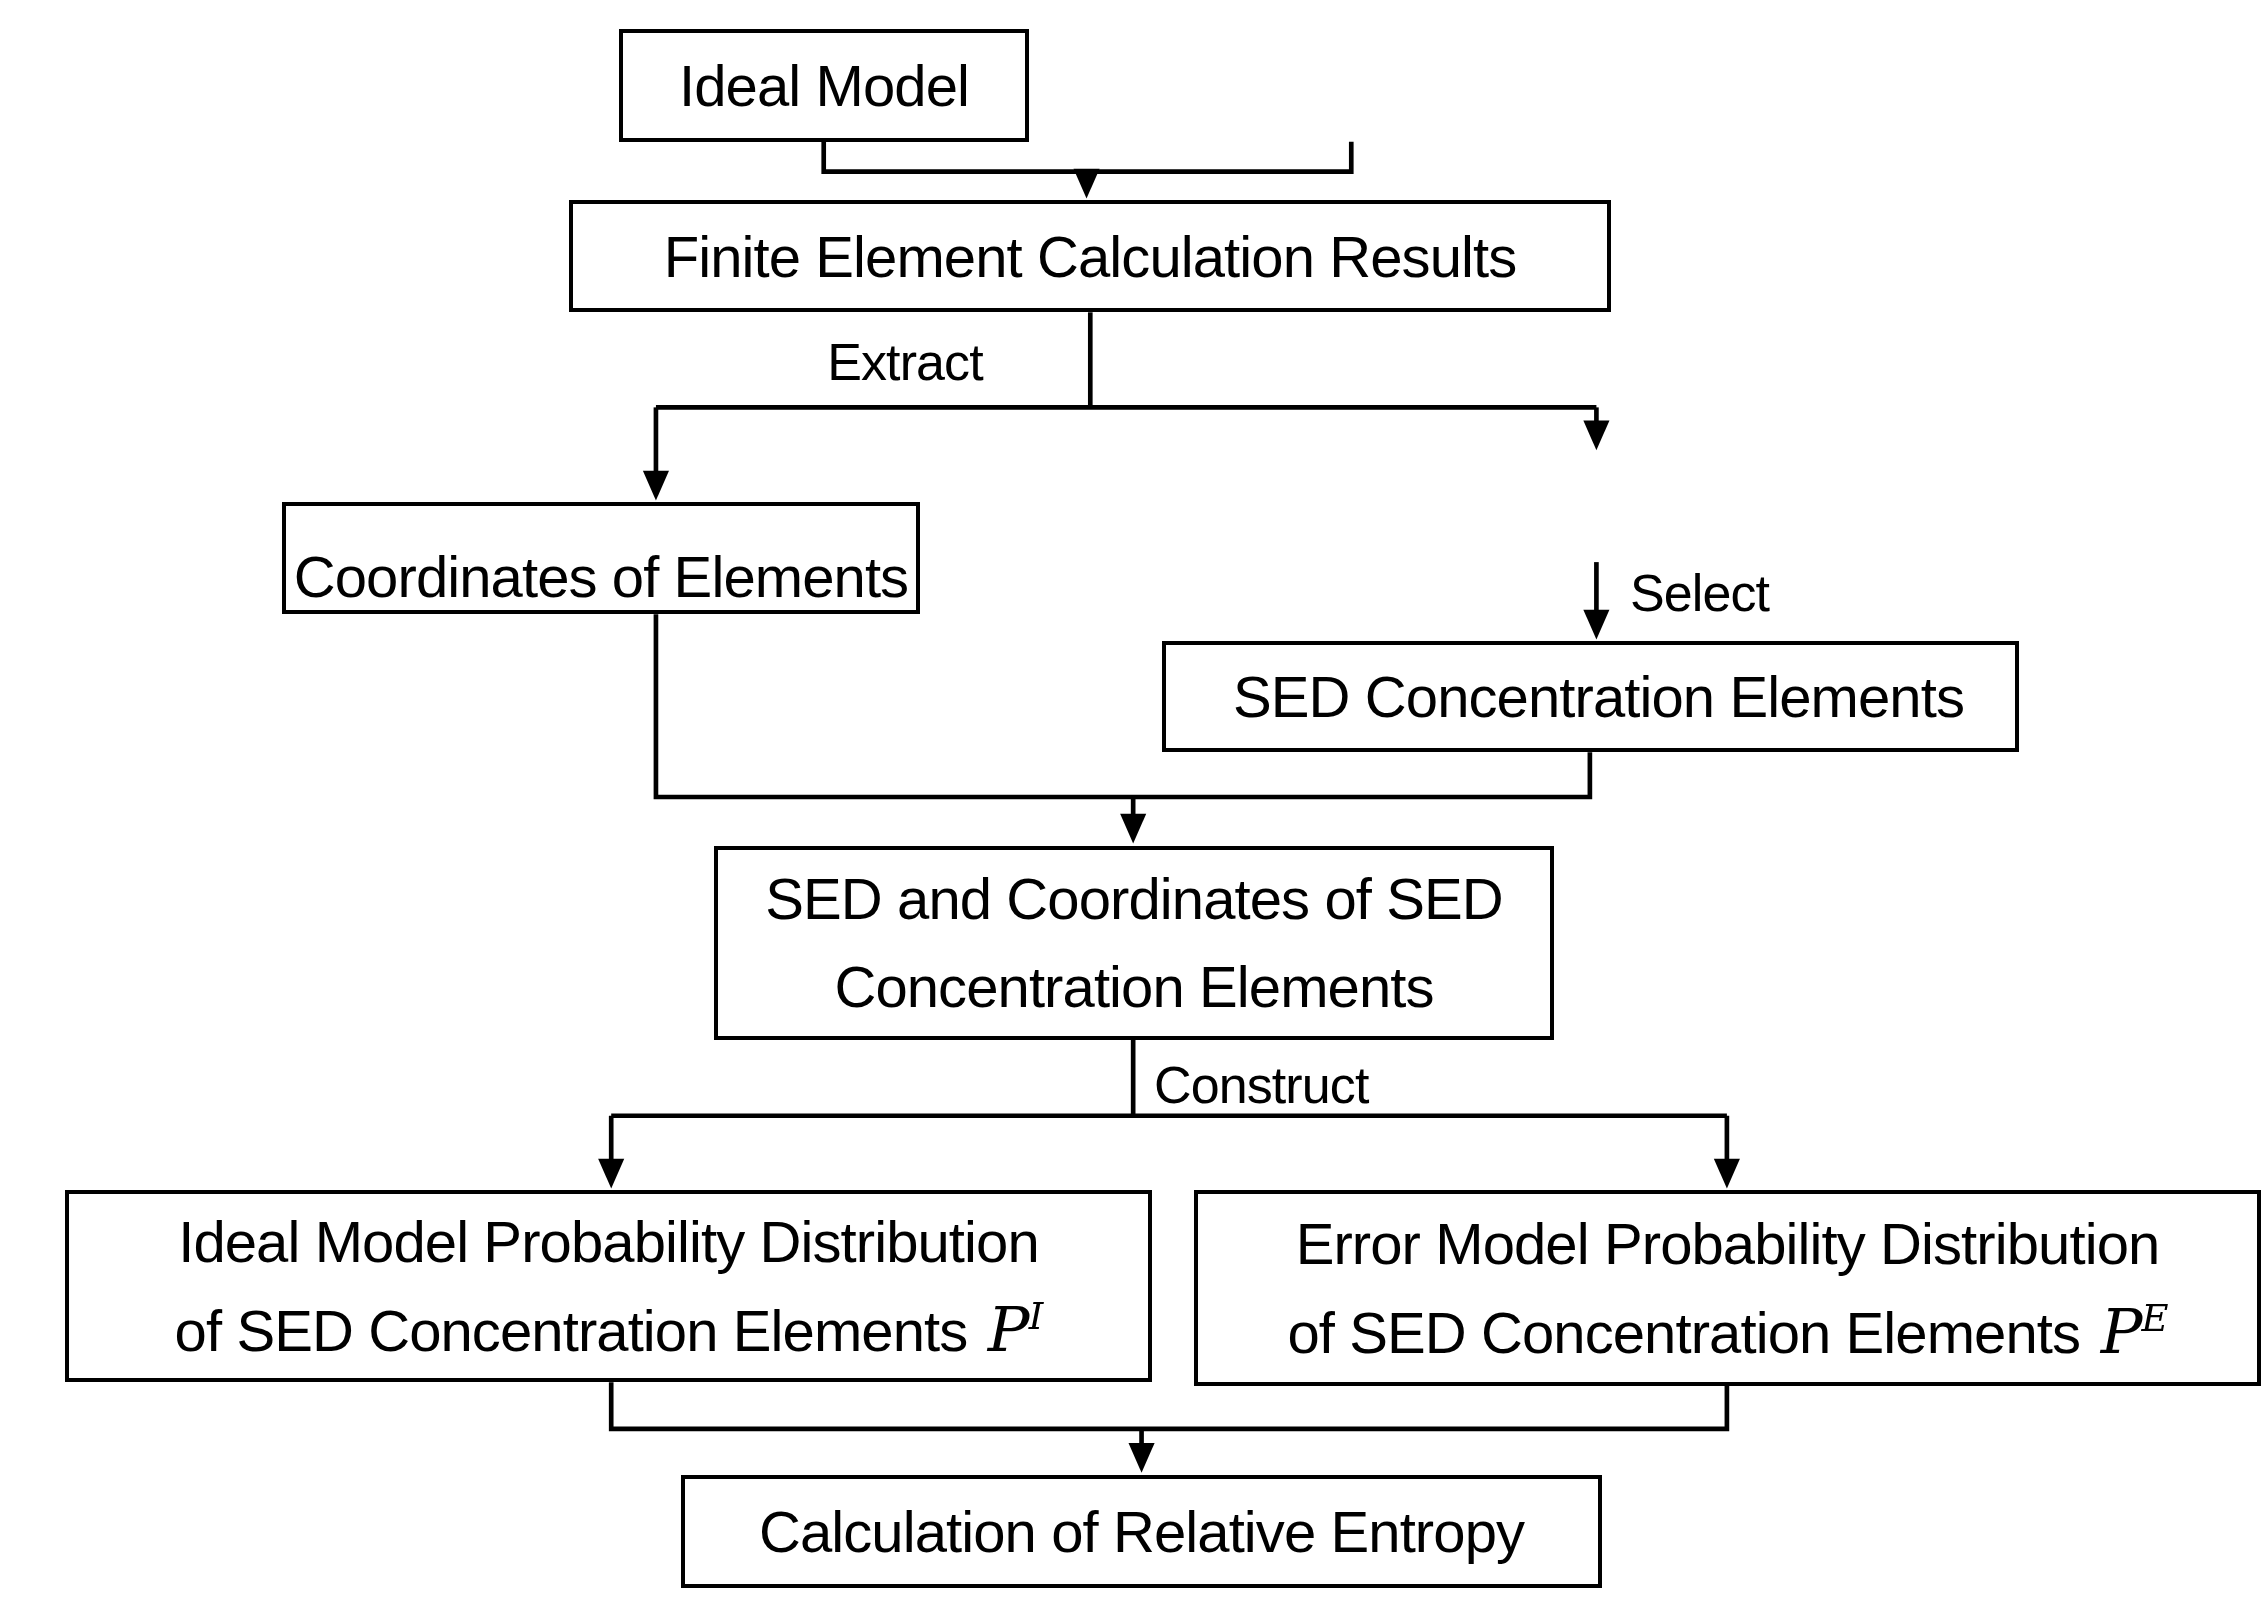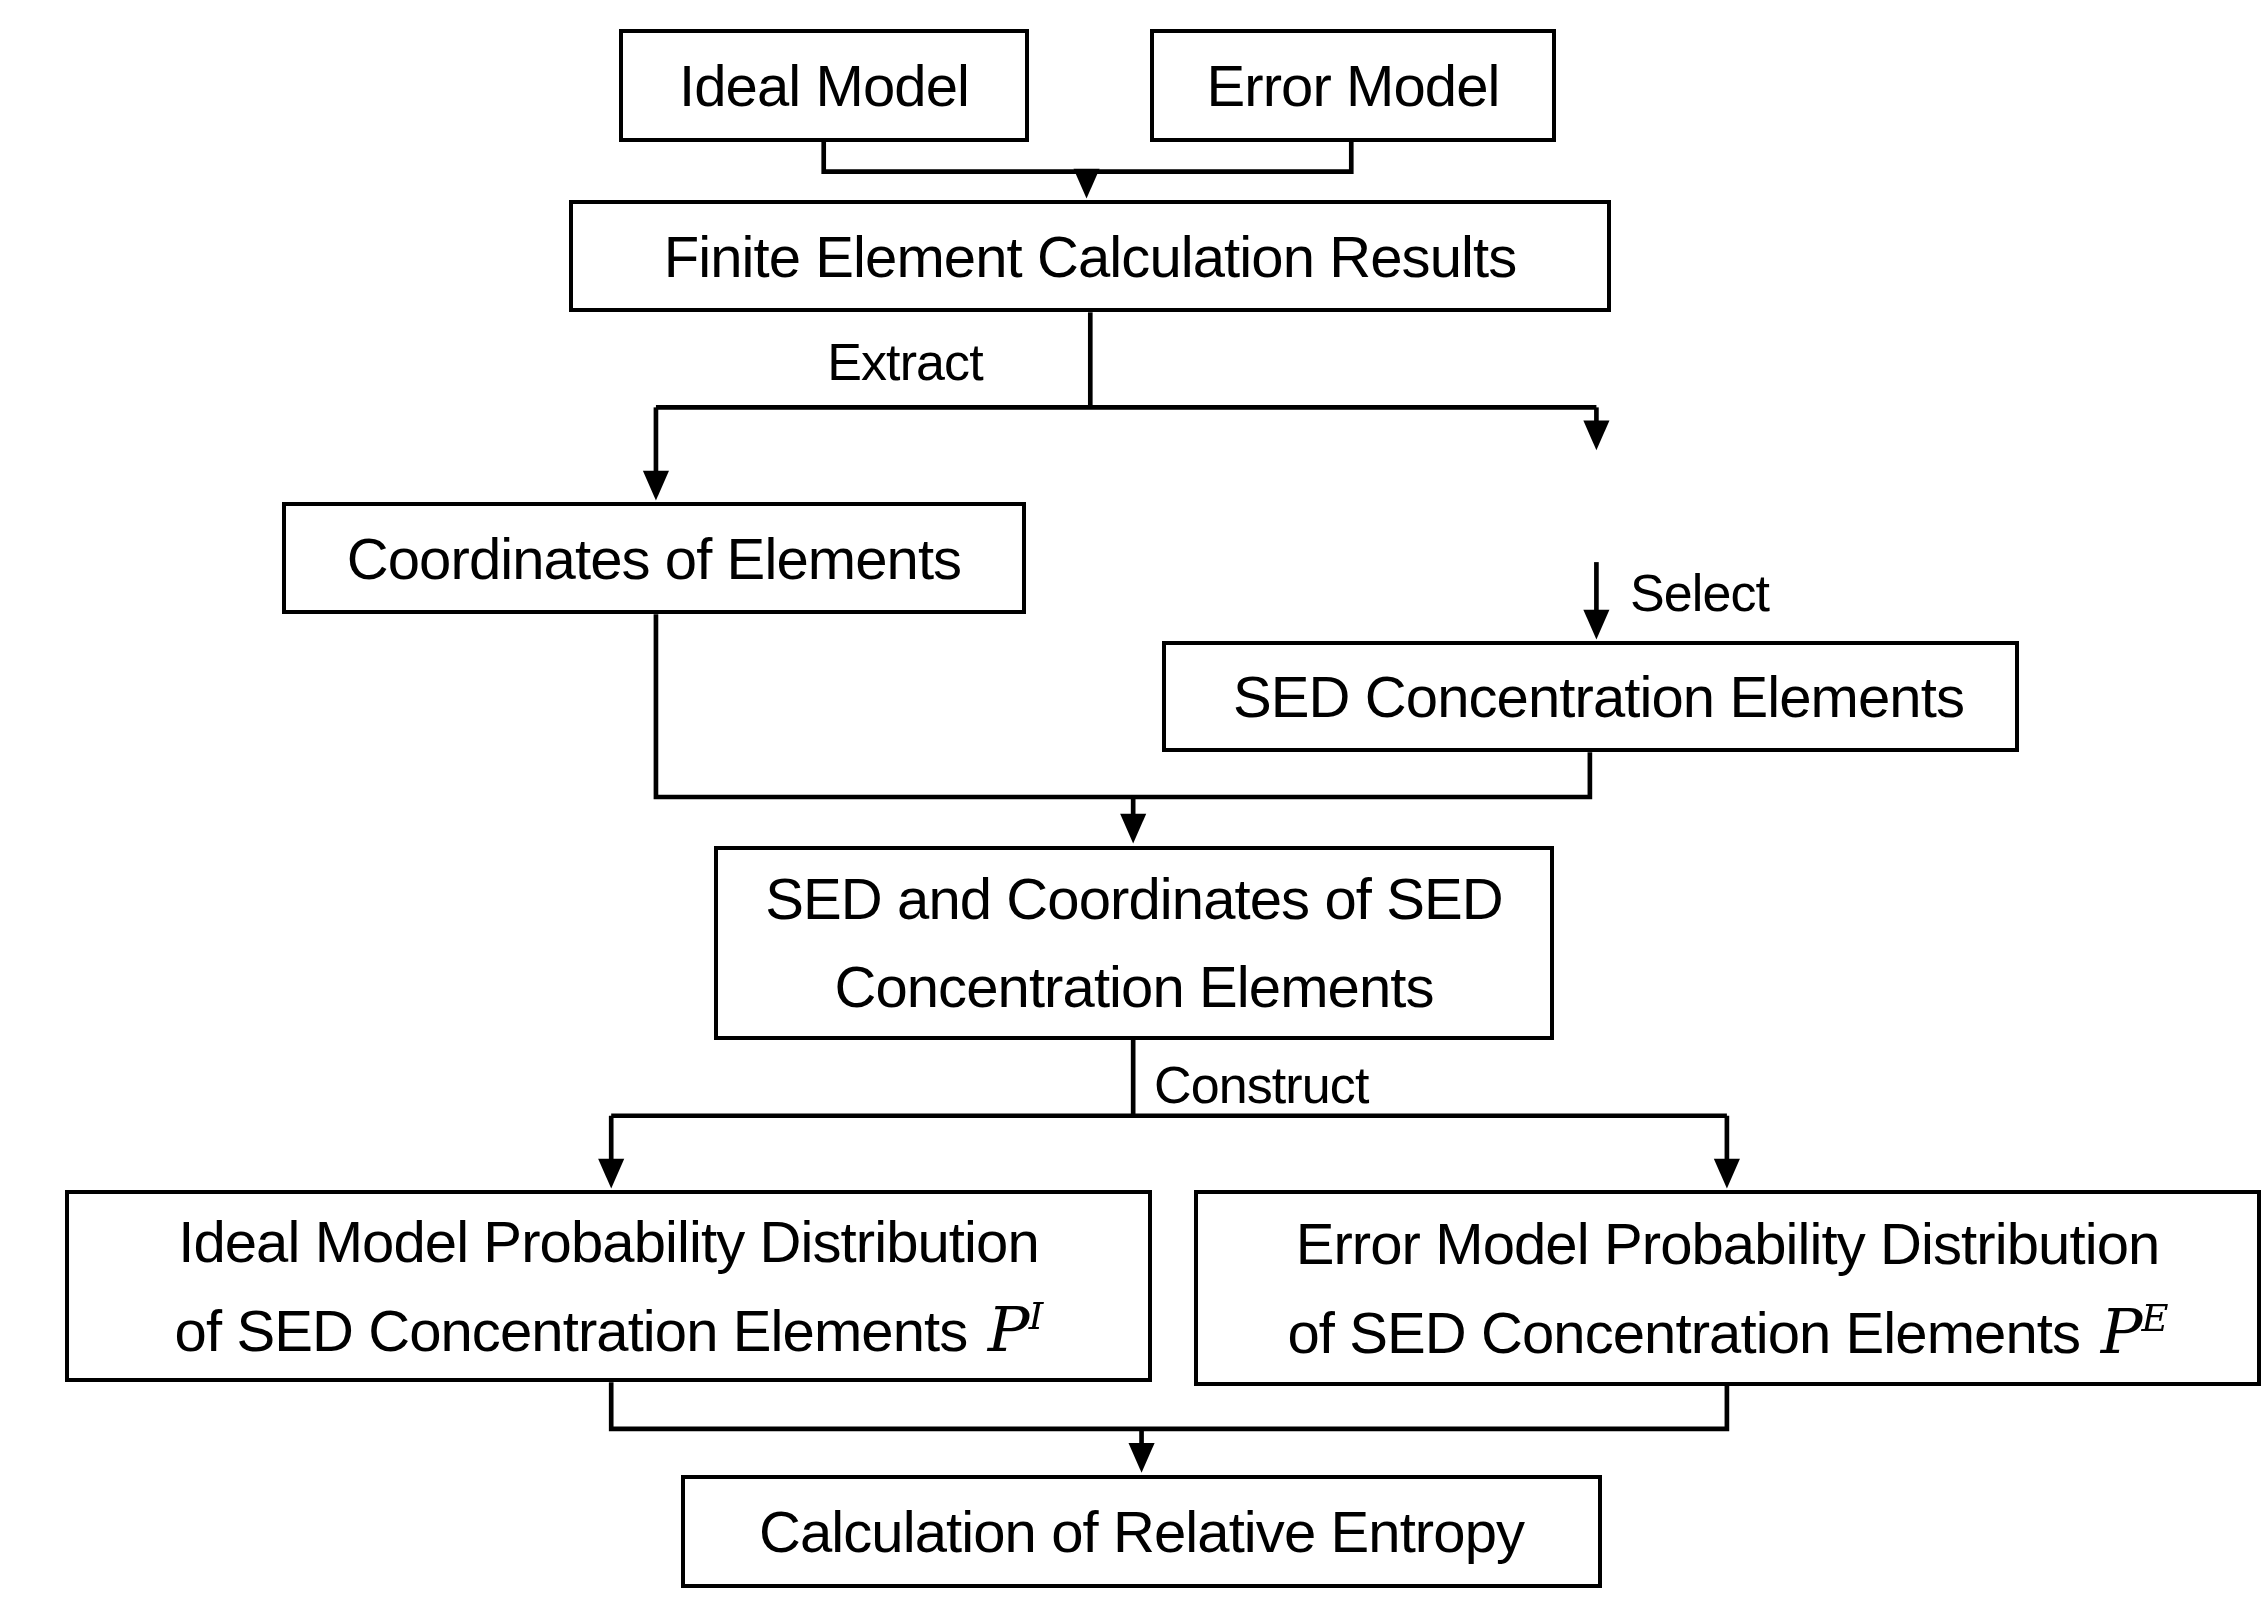--- a/index.html
+++ b/index.html
@@ -50,21 +50,21 @@
   .math sup{
     font-size:37px;
     font-style:italic;
     vertical-align:super;
     line-height:0;
   }
   
   #n-ideal-model       {left:595px;  top:29px;   width:410px;  height:113px;}
   #n-error-model       {left:1126px; top:29px;   width:406px;  height:113px;}
   #n-fecr              {left:545px;  top:200px;  width:1042px; height:112px;}
-  #n-coordinates       {left:258px;  top:502px;  width:744px;  height:112px;}
+  #n-coordinates       {left:258px;  top:502px;  width:638px;  height:112px;align-items:flex-end;}
   #n-sed-elements      {left:1314px; top:451px;  width:518px;  height:111px;}
   #n-sed-concentration {left:1138px; top:641px;  width:857px;  height:111px;padding-left:16px;}
   #n-sed-coords        {left:690px;  top:846px;  width:840px;  height:194px;}
   #n-ideal-dist        {left:41px;   top:1190px; width:1087px; height:192px;}
   #n-error-dist        {left:1170px; top:1190px; width:1067px; height:196px;}
   #n-entropy           {left:657px;  top:1475px; width:921px;  height:113px;}
   #lbl-extract   {left:727px;  top:332px;  width:308px; text-align:center;}
   #lbl-select    {left:1606px; top:563px;}
   #lbl-construct {left:1130px; top:1055px;}
 </style>
@@ -101,23 +101,20 @@
 
     <path d="M630 1483 V1533 H1827 V1487"></path>
     <path d="M1199 1533 V1550"></path>
     <polygon points="1185,1548 1213,1548 1199,1580"></polygon>
   </svg>
 
   <div class="node" id="n-ideal-model">
     <span>Ideal Model</span>
   </div>
 
-  <div class="node" id="n-error-model">
-    <span>Error Model</span>
-  </div>
 
   <div class="node" id="n-fecr">
     <span>Finite Element Calculation Results</span>
   </div>
 
   <div class="node" id="n-coordinates">
     <span>Coordinates of Elements</span>
   </div>
 
 

